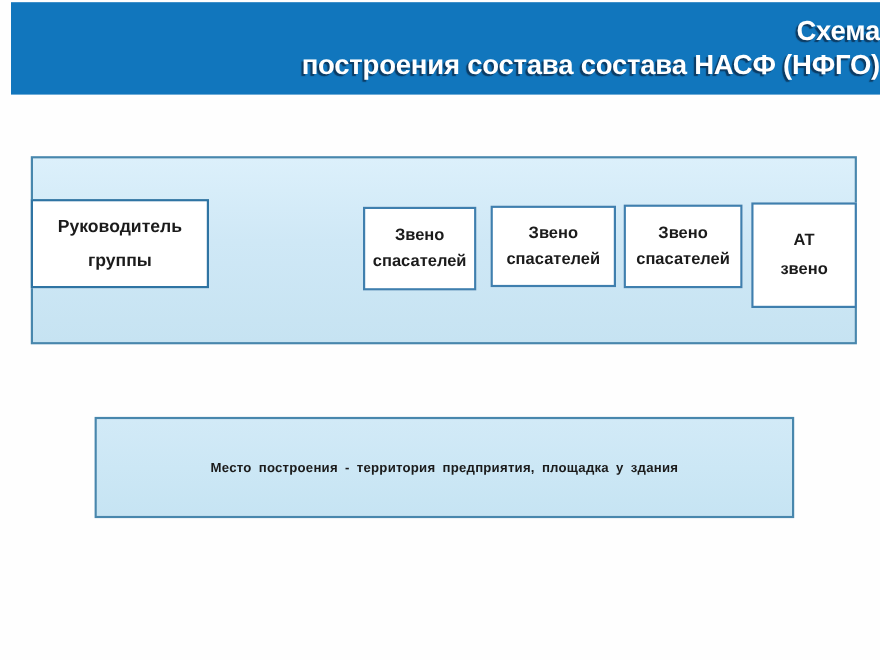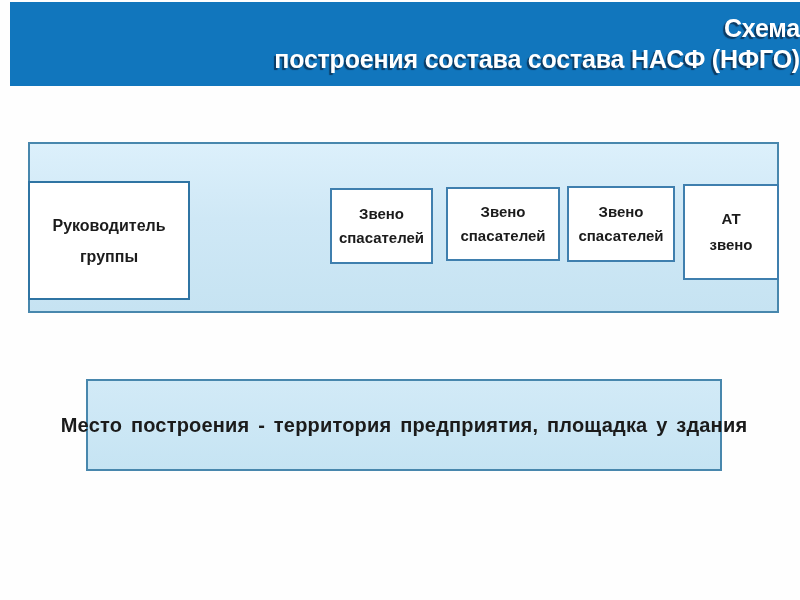--- a/index.html
+++ b/index.html
@@ -32,37 +32,37 @@
     box-sizing:border-box;border:2px solid var(--panel-border-blue);
     background:linear-gradient(to bottom,#dcf0fb 0%,var(--panel-light-blue) 45%,#c6e3f2 100%);
   }
   .unit-box{
     position:absolute;box-sizing:border-box;background:#ffffff;
     border:2px solid var(--box-border-blue);
     display:flex;flex-direction:column;align-items:center;justify-content:center;
     text-align:center;color:var(--text-black);font-weight:bold;
   }
   .unit-line{display:block;font-size:15px;line-height:24px;white-space:nowrap;}
-  .unit-leader{left:28px;top:181px;width:162px;height:119px;border-color:#2f74a3;}
+  .unit-leader{left:28px;top:181px;width:162px;height:81px;border-color:#2f74a3;}
   .unit-leader .unit-line{font-size:16px;line-height:31px;}
   .unit-recon{left:200px;top:189px;width:121px;height:76px;}
   .unit-rescue1{left:330px;top:188px;width:103px;height:76px;}
   .unit-rescue2{left:446px;top:187px;width:114px;height:74px;}
   .unit-rescue3{left:567px;top:186px;width:108px;height:76px;}
   .unit-at{left:683px;top:184px;width:96px;height:96px;}
   .unit-at .unit-line{line-height:26px;}
   
   .note-box{
     position:absolute;left:86px;top:379px;width:636px;height:92px;
     box-sizing:border-box;border:2px solid var(--panel-border-blue);
     background:linear-gradient(to bottom,#d2eaf7 0%,#c6e4f3 100%);
     display:flex;flex-direction:column;align-items:center;justify-content:center;
     color:var(--text-black);font-weight:bold;text-align:center;
   }
-  .note-line{font-size:20px;line-height:32px;letter-spacing:.2px;word-spacing:3px;white-space:nowrap;}
+  .note-line{font-size:12px;line-height:32px;letter-spacing:.2px;word-spacing:3px;white-space:nowrap;}
 </style>
 </head>
 <body>
 
 <div class="stage">
 
   <div class="header-bar">
     <div class="title-line">Схема</div>
     <div class="title-line">построения состава состава НАСФ (НФГО)</div>
   </div>

